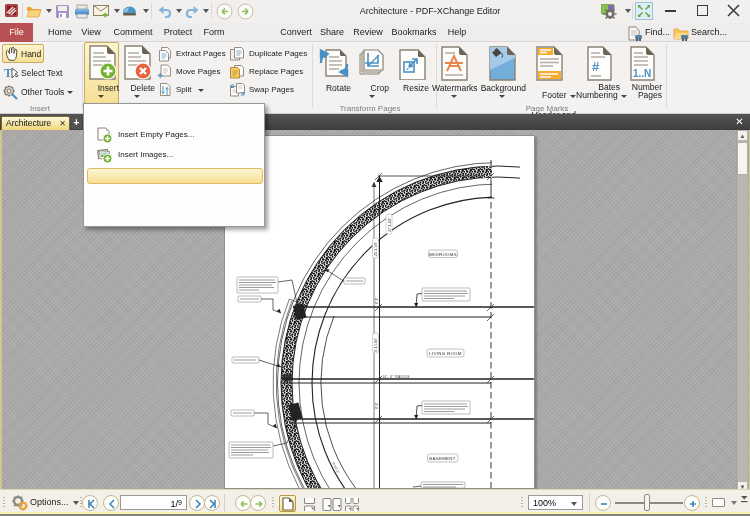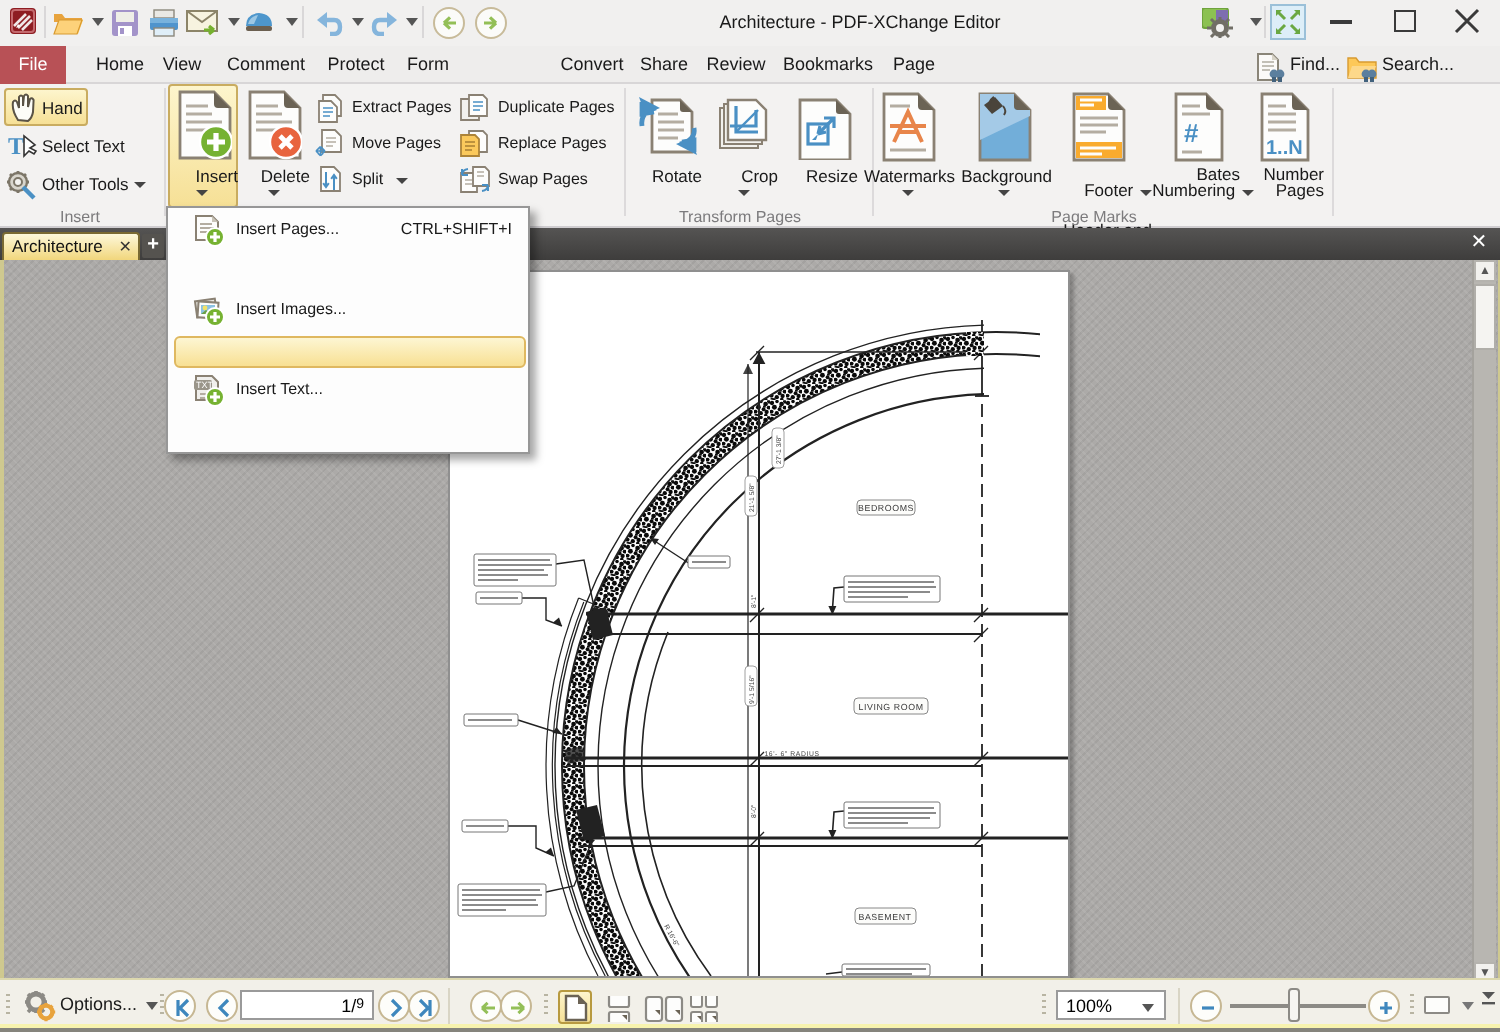--- a/index.html
+++ b/index.html
@@ -158,21 +158,21 @@
   <div class="mitem" style="left:42px;width:36px;">Home</div>
   <div class="mitem" style="left:78px;width:26px;">View</div>
   <div class="mitem" style="left:106px;width:54px;">Comment</div>
   <div class="mitem" style="left:160px;width:36px;">Protect</div>
   <div class="mitem" style="left:198px;width:32px;">Form</div>
   <div class="mitem" id="mOrganize" style="left:220px;width:45px;margin-top:36px;">Organize</div>
   <div class="mitem" style="left:277px;width:38px;">Convert</div>
   <div class="mitem" style="left:317px;width:30px;">Share</div>
   <div class="mitem" style="left:349px;width:38px;">Review</div>
   <div class="mitem" style="left:389px;width:50px;">Bookmarks</div>
-  <div class="mitem" style="left:443px;width:28px;">Page</div>
+  <div class="mitem" style="left:443px;width:28px;">Help</div>
   <svg class="abs" style="left:628px;top:3px;" width="15" height="15">
         <path d="M1,1 h7 l3,3 v10 h-10 z" fill="#fbfaf8" stroke="#8a8578" stroke-width="1"></path>
         <path d="M8,1 l3,3 h-3 z" fill="#d8d4c8"></path>
         <path d="M3,5 h6 M3,7 h6 M3,9 h4" stroke="#b0aca0" stroke-width=".8"></path>
         <circle cx="9" cy="11" r="2.2" fill="#5b7f9e"></circle>
         <circle cx="12" cy="11" r="2.2" fill="#5b7f9e"></circle>
         <rect x="8" y="12.5" width="2" height="2.5" fill="#42627d"></rect>
         <rect x="11" y="12.5" width="2" height="2.5" fill="#42627d"></rect>
       </svg>
   <div class="mitem" style="left:645px;width:28px;text-align:left;">Find...</div>
@@ -590,48 +590,35 @@
   <div class="abs" style="left:712px;top:8px;width:13px;height:9px;border:1.2px solid #8c8a85;border-radius:1px;background:#fdfdfb;"></div>
   <span class="caret abs" style="left:731px;top:11px;border-top-color:#777;"></span>
   <svg class="abs" style="left:740px;top:4px;" width="9" height="10">
         <path d="M1,2 L7.5,2 L4.25,5.5 z" fill="#555"></path>
         <rect x="1" y="7" width="6.5" height="1.2" fill="#555"></rect>
       </svg>
 </div>
 <div id="sbBottom"></div>
 <div id="dropdown">
   <div id="dhl"></div>
-  <div class="ditem" style="top:1px;">
+  <div class="ditem" style="top:21px;">
         <svg width="17" height="17">
           <path d="M2,1 h8 l3,3 v9 h-11 z" fill="#fdfdfc" stroke="#8a8173"></path>
           <path d="M10,1 l3,3 h-3 z" fill="#c9c4b8"></path>
-          <path d="M4,5 h6 M4,7 h7 M4,9 h7" stroke="#b4ada1" stroke-width="1"></path>
           <circle cx="11.5" cy="11.5" r="4.5" fill="#76b232" stroke="#fff"></circle>
           <path d="M11.5,9 v5 M9,11.5 h5" stroke="#fff" stroke-width="1.6"></path>
         </svg>
-        <span class="dtext">Insert Pages...</span>
-        <span class="dshort">CTRL+SHIFT+I</span>
+        <span class="dtext">Insert Empty Pages...</span>
       </div>
   <div class="ditem" style="top:41px;">
         <svg width="17" height="17">
           <rect x="2" y="3" width="10" height="8" fill="#e9e7e2" stroke="#8a8173" transform="rotate(-8 7 7)"></rect>
           <rect x="3" y="4" width="10" height="8" fill="#fdfdfc" stroke="#8a8173" transform="rotate(4 8 8)"></rect>
           <rect x="4.5" y="5.5" width="7" height="4.5" fill="#8cc2e2"></rect>
           <circle cx="6.5" cy="7" r="1.2" fill="#f2e26a"></circle>
           <path d="M4.5,10 l2.5,-2 l2,1.5 l2,-2.5 v3 h-6.5" fill="#6aa046"></path>
           <circle cx="11.5" cy="11.5" r="4.5" fill="#76b232" stroke="#fff"></circle>
           <path d="M11.5,9 v5 M9,11.5 h5" stroke="#fff" stroke-width="1.6"></path>
         </svg>
         <span class="dtext">Insert Images...</span>
       </div>
-  <div class="ditem" style="top:81px;">
-        <svg width="17" height="17">
-          <path d="M2,1 h8 l3,3 v9 h-11 z" fill="#f0efec" stroke="#8a8173"></path>
-          <rect x="1" y="3" width="9" height="5" rx="1" fill="#9a958a"></rect>
-          <text x="2" y="7.2" font-size="4.5" fill="#fff" font-family="Liberation Sans">TXT</text>
-          <path d="M4,10 h7 M4,12 h5" stroke="#b4ada1" stroke-width="1"></path>
-          <circle cx="11.5" cy="11.5" r="4.5" fill="#76b232" stroke="#fff"></circle>
-          <path d="M11.5,9 v5 M9,11.5 h5" stroke="#fff" stroke-width="1.6"></path>
-        </svg>
-        <span class="dtext">Insert Text...</span>
-      </div>
 </div>
 </div>
 
 </body></html>

